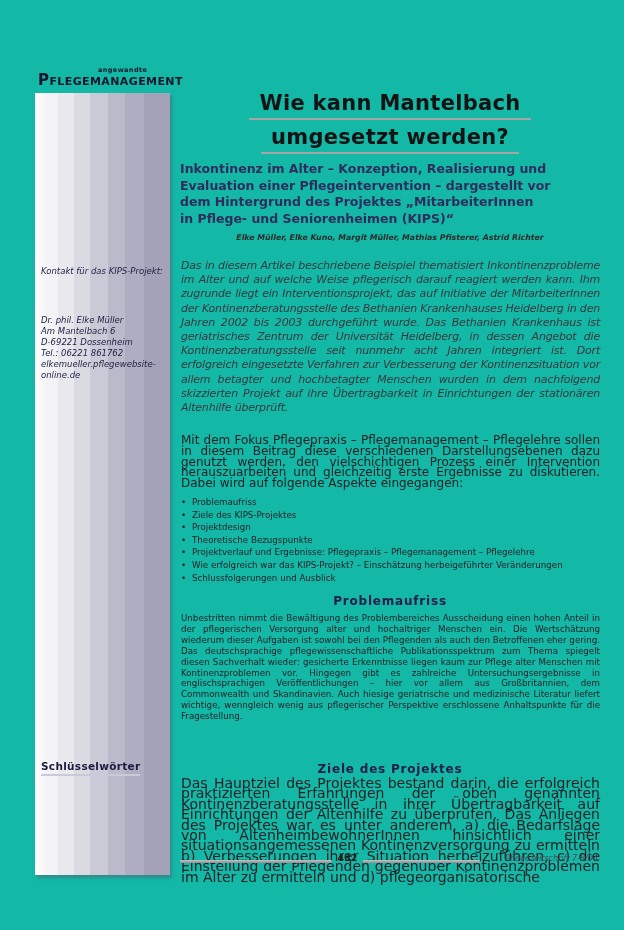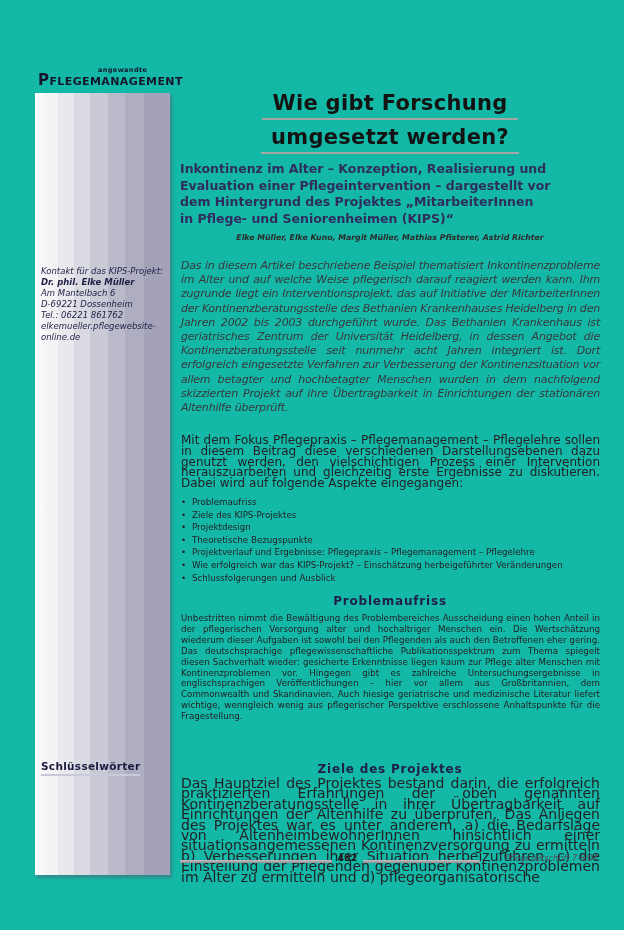--- a/index.html
+++ b/index.html
@@ -14,21 +14,21 @@
   
   .band{position:absolute;left:35px;top:93px;width:135px;height:782px;
         background:linear-gradient(90deg,#ffffff 0%,#f3f3f5 10%,#f3f3f5 17%,#e8e8ed 17%,
           #e8e8ed 29%,#dadae2 29%,#dadae2 41%,#cac9d6 41%,#cac9d6 54%,#bbbacb 54%,
           #bbbacb 67%,#aeadc1 67%,#aeadc1 81%,#a3a2b9 81%,#a3a2b9 100%);
         box-shadow:2px 3px 3px rgba(85,85,110,0.45);}
 
   
   .contact{position:absolute;left:41px;top:266px;width:132px;font-size:8.5px;font-style:italic;
            line-height:11px;color:#1e1e44;}
-  .contact .c-name{font-weight:bold;}
+  .contact .c-name{font-weight:normal;margin-top:38px;}
   .kw-title{position:absolute;left:41px;top:760px;font-size:10.5px;font-weight:bold;color:#1b1b40;
             padding-bottom:2px;border-bottom:2px solid #c9c9da;letter-spacing:0.3px;}
   .kw-list{position:absolute;left:41px;top:796px;font-size:9.5px;color:#14143a;}
   .kw-item{margin-bottom:10.5px;}
 
   
   .title{position:absolute;left:180px;top:90px;width:420px;text-align:center;}
   .title-line{display:inline-block;font-size:21px;font-weight:800;color:#131313;
               letter-spacing:0.3px;padding:1px 10px 3px;border-bottom:2.5px solid #a6a6a6;
               margin-bottom:4px;}
@@ -78,21 +78,21 @@
     <div class="c-name">Dr. phil. Elke Müller</div>
     <div>Am Mantelbach 6</div>
     <div>D-69221 Dossenheim</div>
     <div>Tel.: 06221 861762</div>
     <div>elkemueller.pflegewebsite-online.de</div>
   </div>
 
   <div class="kw-title">Schlüsselwörter</div>
 
   <div class="title">
-    <div><span class="title-line">Wie gibt Forschung</span></div>
+    <div><span class="title-line">Wie kann Mantelbach</span></div>
     <div><span class="title-line">umgesetzt werden?</span></div>
   </div>
 
   <div class="subtitle">
     <div>Inkontinenz im Alter – Konzeption, Realisierung und</div>
     <div>Evaluation einer Pflegeintervention – dargestellt vor</div>
     <div>dem Hintergrund des Projektes „MitarbeiterInnen</div>
     <div>in Pflege- und Seniorenheimen (KIPS)“</div>
   </div>
 

